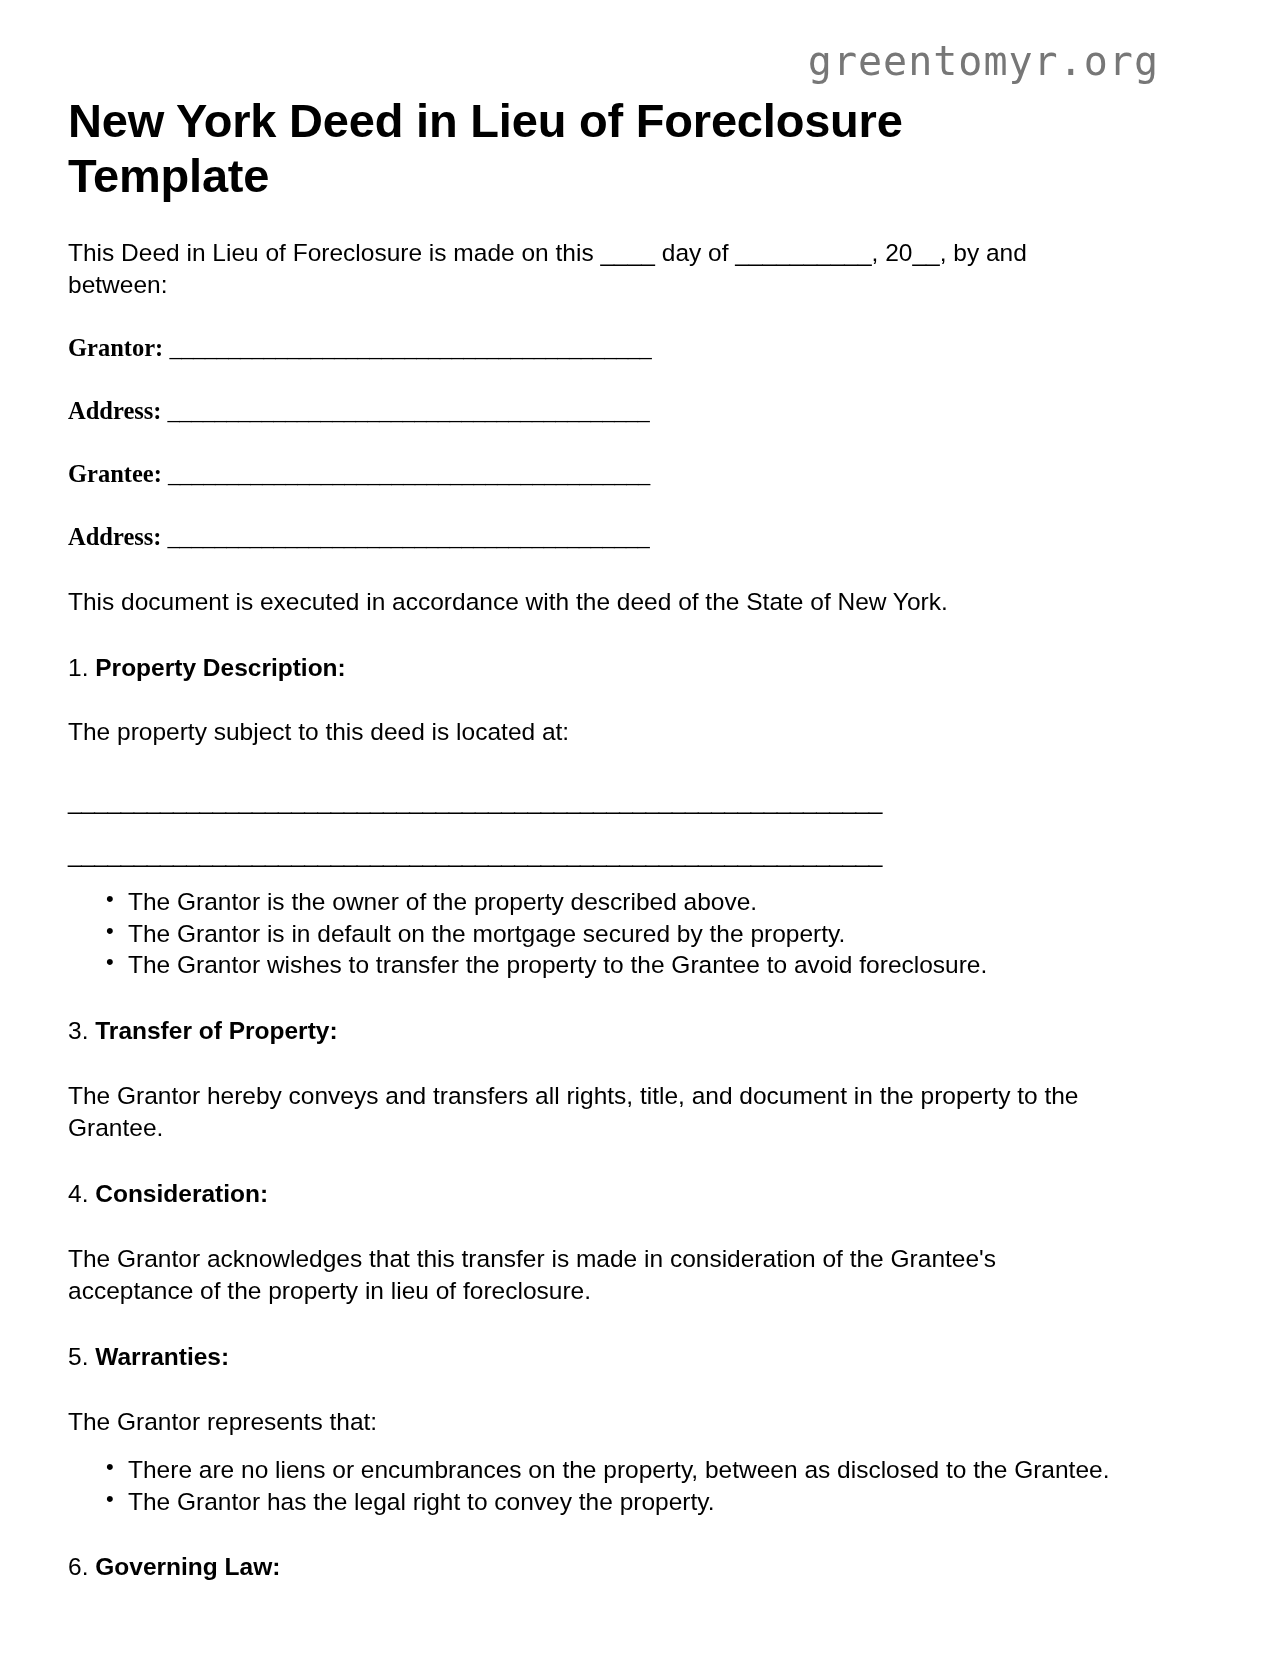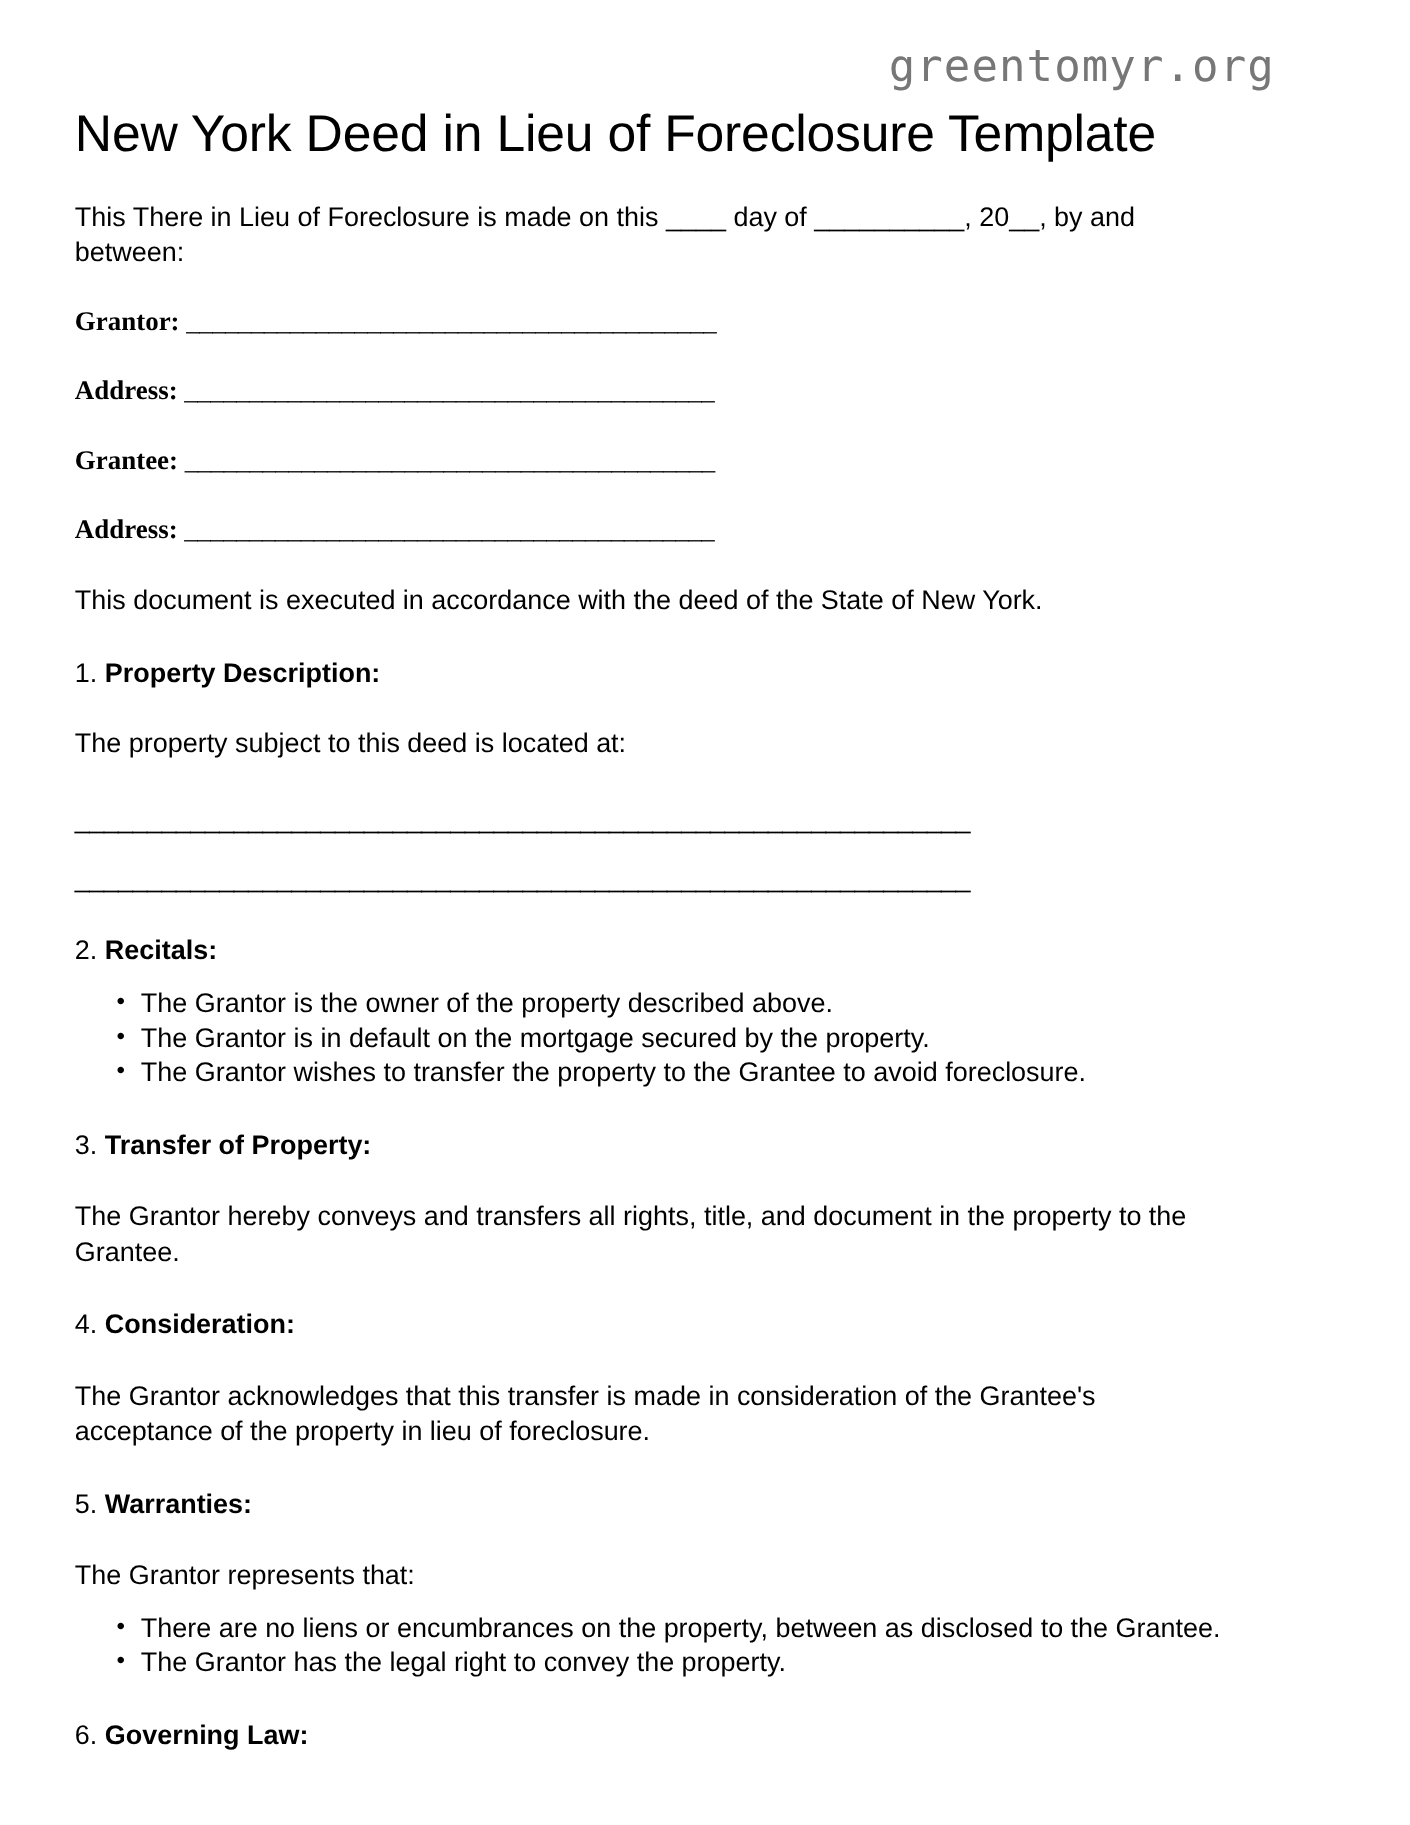--- a/index.html
+++ b/index.html
@@ -31,21 +31,21 @@
     letter-spacing: 1px;
     color: #777777;
     white-space: nowrap;
     user-select: none;
   }
   .doc-title {
     margin: 0;
     padding-top: 78px;
     font-size: 47px;
     line-height: 1.17;
-    font-weight: normal;
+    font-weight: bold;
     font-stretch: condensed;
     letter-spacing: -0.2px;
     max-width: 1030px;
   }
   .para {
     font-size: 24.5px;
     line-height: 1.31;
     margin: 0;
     padding-top: 33px;
     max-width: 1050px;
@@ -111,21 +111,21 @@
 </style>
 </head>
 <body>
 
 <div class="page">
 
   <div class="watermark">greentomyr.org</div>
 
   <h1 class="doc-title">New York Deed in Lieu of Foreclosure Template</h1>
 
-  <p class="para">This There in Lieu of Foreclosure is made on this ____ day of __________, 20__, by and between:</p>
+  <p class="para">This Deed in Lieu of Foreclosure is made on this ____ day of __________, 20__, by and between:</p>
 
   <p class="field-row">
     <span class="field-label">Grantor:</span>
     <span class="blank">_________________________________________</span>
   </p>
 
   <p class="field-row">
     <span class="field-label">Address:</span>
     <span class="blank">_________________________________________</span>
   </p>
@@ -145,24 +145,20 @@
   <p class="section-heading">
     <span class="num">1.</span>
     <span class="htext">Property Description:</span>
   </p>
 
   <p class="para">The property subject to this deed is located at:</p>
 
   <p class="rule-line">______________________________________________________________</p>
   <p class="rule-line second">______________________________________________________________</p>
 
-  <p class="section-heading">
-    <span class="num">2.</span>
-    <span class="htext">Recitals:</span>
-  </p>
 
   <ul class="bullets">
     <li>The Grantor is the owner of the property described above.</li>
     <li>The Grantor is in default on the mortgage secured by the property.</li>
     <li>The Grantor wishes to transfer the property to the Grantee to avoid foreclosure.</li>
   </ul>
 
   <p class="section-heading">
     <span class="num">3.</span>
     <span class="htext">Transfer of Property:</span>

